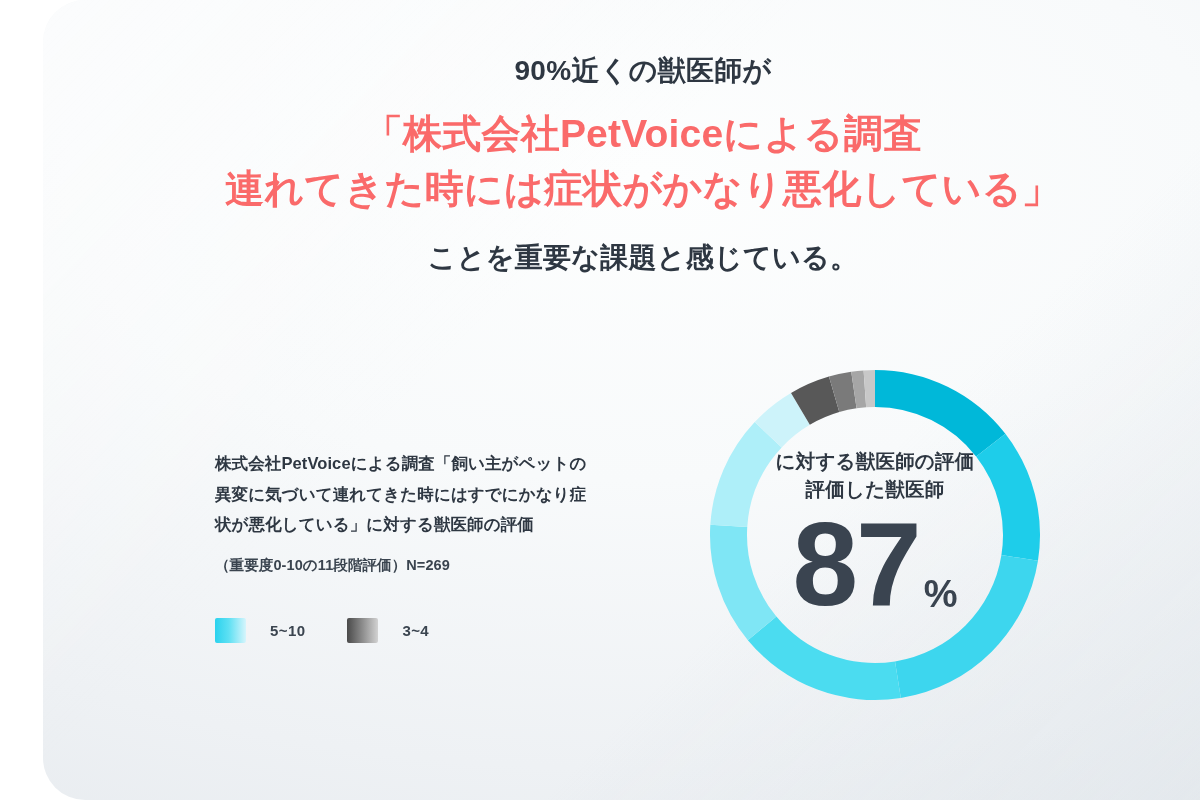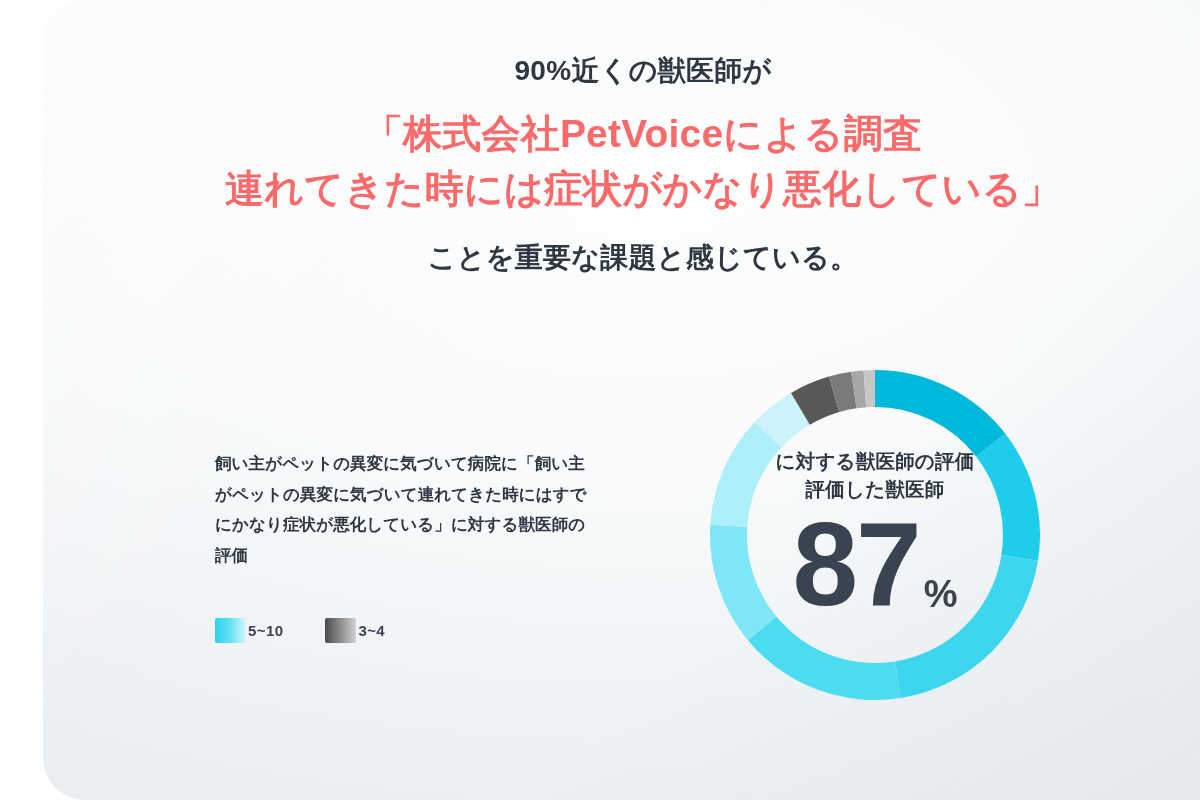--- a/index.html
+++ b/index.html
@@ -95,21 +95,21 @@
     left: 172px;
     top: 618px;
     display: flex;
     align-items: center;
     gap: 42px;
     z-index: 3;
   }
   .legend-item {
     display: flex;
     align-items: center;
-    gap: 2px;
+    gap: 24px;
   }
   .swatch {
     width: 31px;
     height: 25px;
     border-radius: 2px;
   }
   .swatch.high {
     background: linear-gradient(90deg, #2ad2ee 0%, #5fe0f3 45%, #d6f5fc 100%);
   }
   .swatch.low {
@@ -184,21 +184,22 @@
 <div class="card">
 
   <div class="headline">
     <div class="lead">90%近くの獣医師が</div>
     <div class="quote-line">「株式会社PetVoiceによる調査</div>
     <div class="quote-line">連れてきた時には症状がかなり悪化している」</div>
     <div class="tail">ことを重要な課題と感じている。</div>
   </div>
 
   <div class="caption">
-    <div class="desc">飼い主がペットの異変に気づいて病院に「飼い主がペットの異変に気づいて連れてきた時にはすでにかなり症状が悪化している」に対する獣医師の評価</div>
+    <div class="desc">株式会社PetVoiceによる調査「飼い主がペットの異変に気づいて連れてきた時にはすでにかなり症状が悪化している」に対する獣医師の評価</div>
+    <div class="sub">（重要度0-10の11段階評価）N=269</div>
   </div>
 
   <div class="legend">
     <div class="legend-item">
       <span class="swatch high"></span>
       <span class="legend-label">5~10</span>
     </div>
     <div class="legend-item">
       <span class="swatch low"></span>
       <span class="legend-label">3~4</span>

